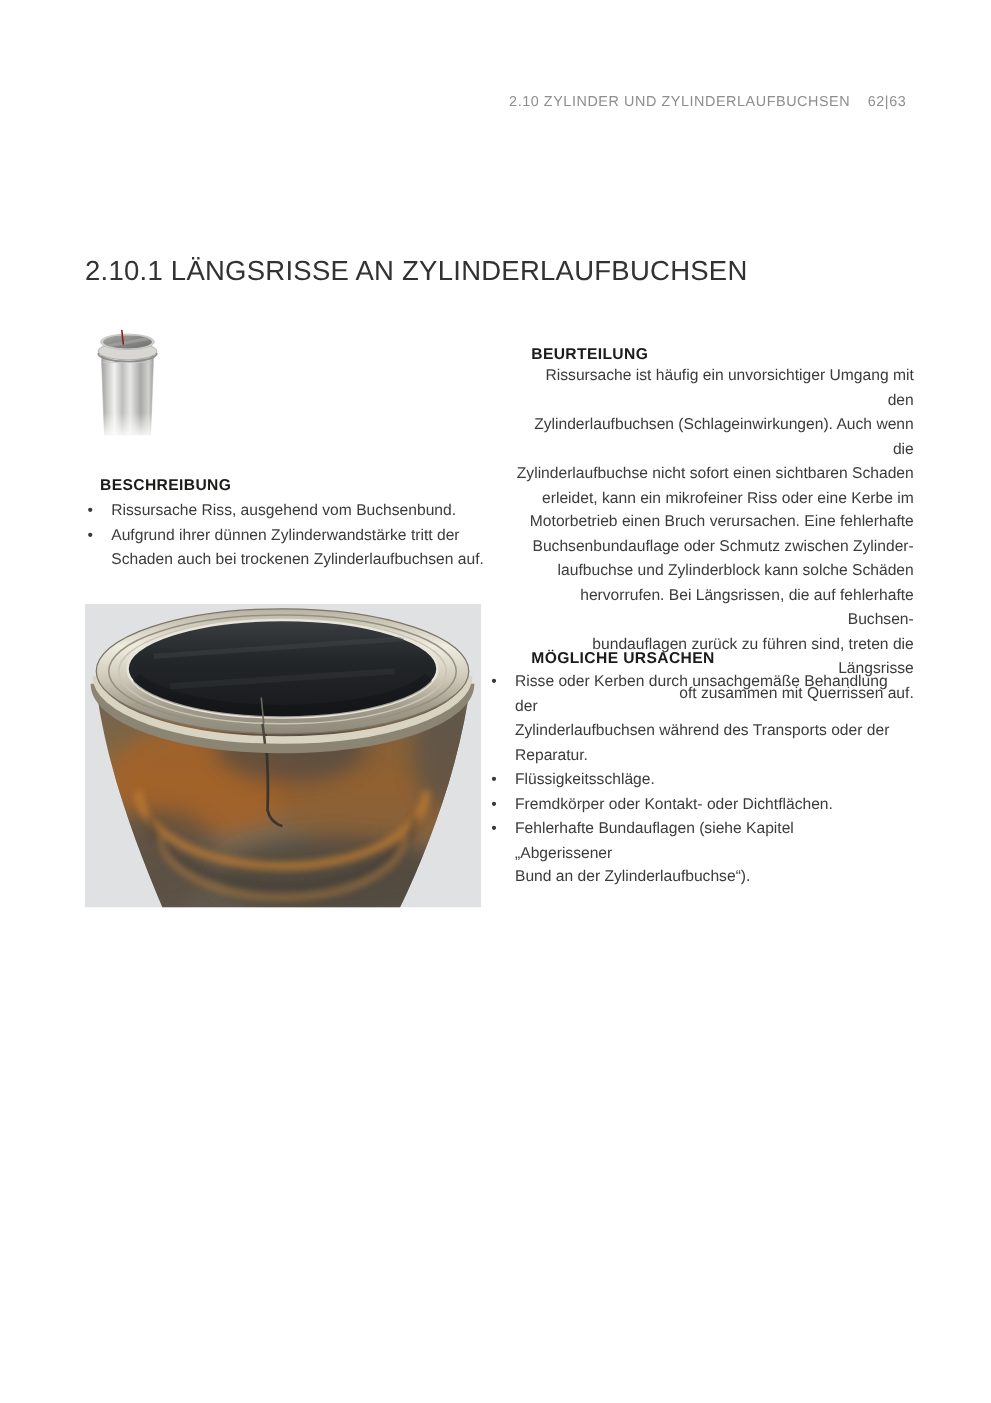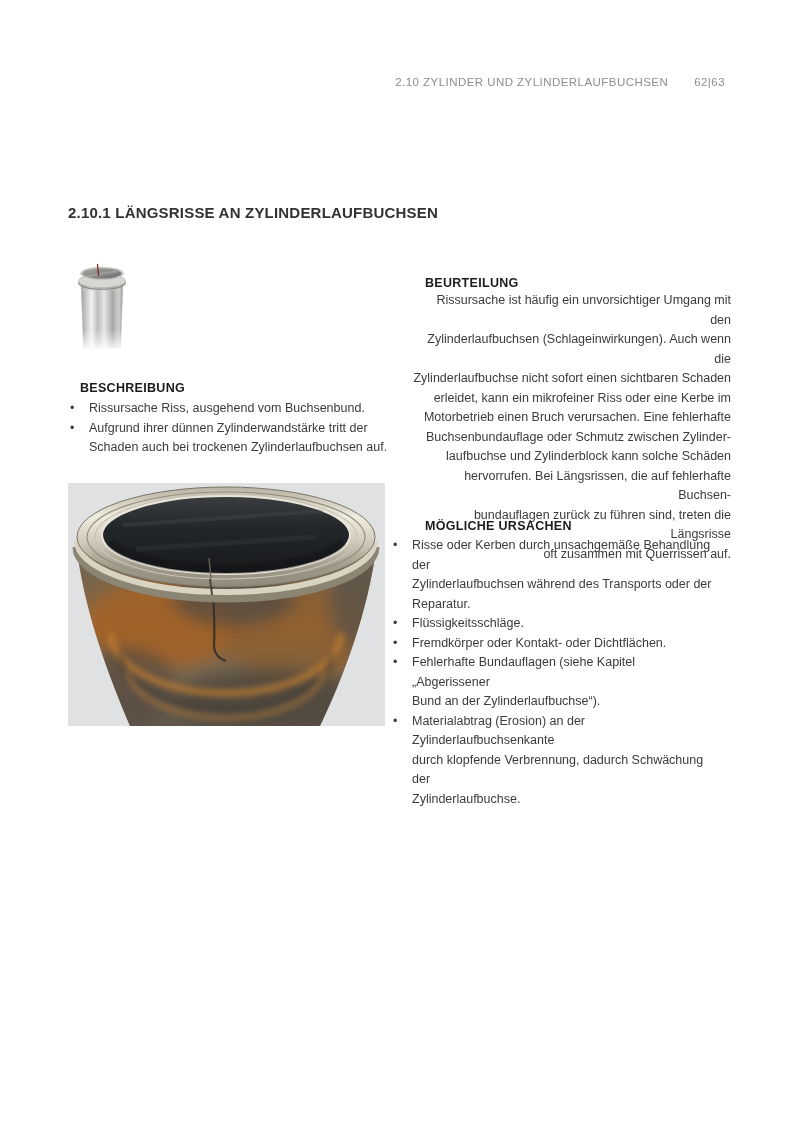--- a/index.html
+++ b/index.html
@@ -7,25 +7,25 @@
     position:relative;width:793px;height:1122px;background:#ffffff;overflow:hidden;
     font-family:"Liberation Sans","DejaVu Sans",sans-serif;
     -webkit-font-smoothing:antialiased;
   }
   
   .hdr{
     position:absolute;top:76px;right:68px;
     font-size:11.5px;letter-spacing:.45px;color:#8e8e8e;font-weight:400;
     white-space:nowrap;
   }
-  .hdr .pages{margin-left:26px;color:#8e8e8e;}
+  .hdr .pages{margin-left:14px;color:#8e8e8e;}
   
   .title{
     position:absolute;left:68px;top:204px;margin:0;
-    font-size:15px;font-weight:700;color:#323232;letter-spacing:.2px;
+    font-size:22px;font-weight:400;color:#323232;letter-spacing:.2px;
   }
   
   .heading{
     margin:12px;font-size:12.5px;font-weight:700;color:#1b1b19;letter-spacing:.3px;
   }
   .h-beschreibung{position:absolute;left:68px;top:369px;}
   .h-beurteilung{position:absolute;left:413px;top:264px;}
   .h-ursachen{position:absolute;left:413px;top:507px;}
   .bodytext{
     font-size:12.5px;line-height:19.5px;color:#3b3b3b;font-weight:400;
@@ -179,18 +179,15 @@
 
   <h2 class="heading h-ursachen">MÖGLICHE URSACHEN</h2>
   <ul class="blist list-ursachen">
     <li>Risse oder Kerben durch unsachgemäße Behandlung der
 Zylinderlaufbuchsen während des Transports oder der
 Reparatur.</li>
     <li>Flüssigkeitsschläge.</li>
     <li>Fremdkörper oder Kontakt- oder Dichtflächen.</li>
     <li>Fehlerhafte Bundauflagen (siehe Kapitel „Abgerissener
 Bund an der Zylinderlaufbuchse“).</li>
-    <li>Materialabtrag (Erosion) an der Zylinderlaufbuchsenkante
-durch klopfende Verbrennung, dadurch Schwächung der
-Zylinderlaufbuchse.</li>
   </ul>
 
 </div>
 
 </body></html>

